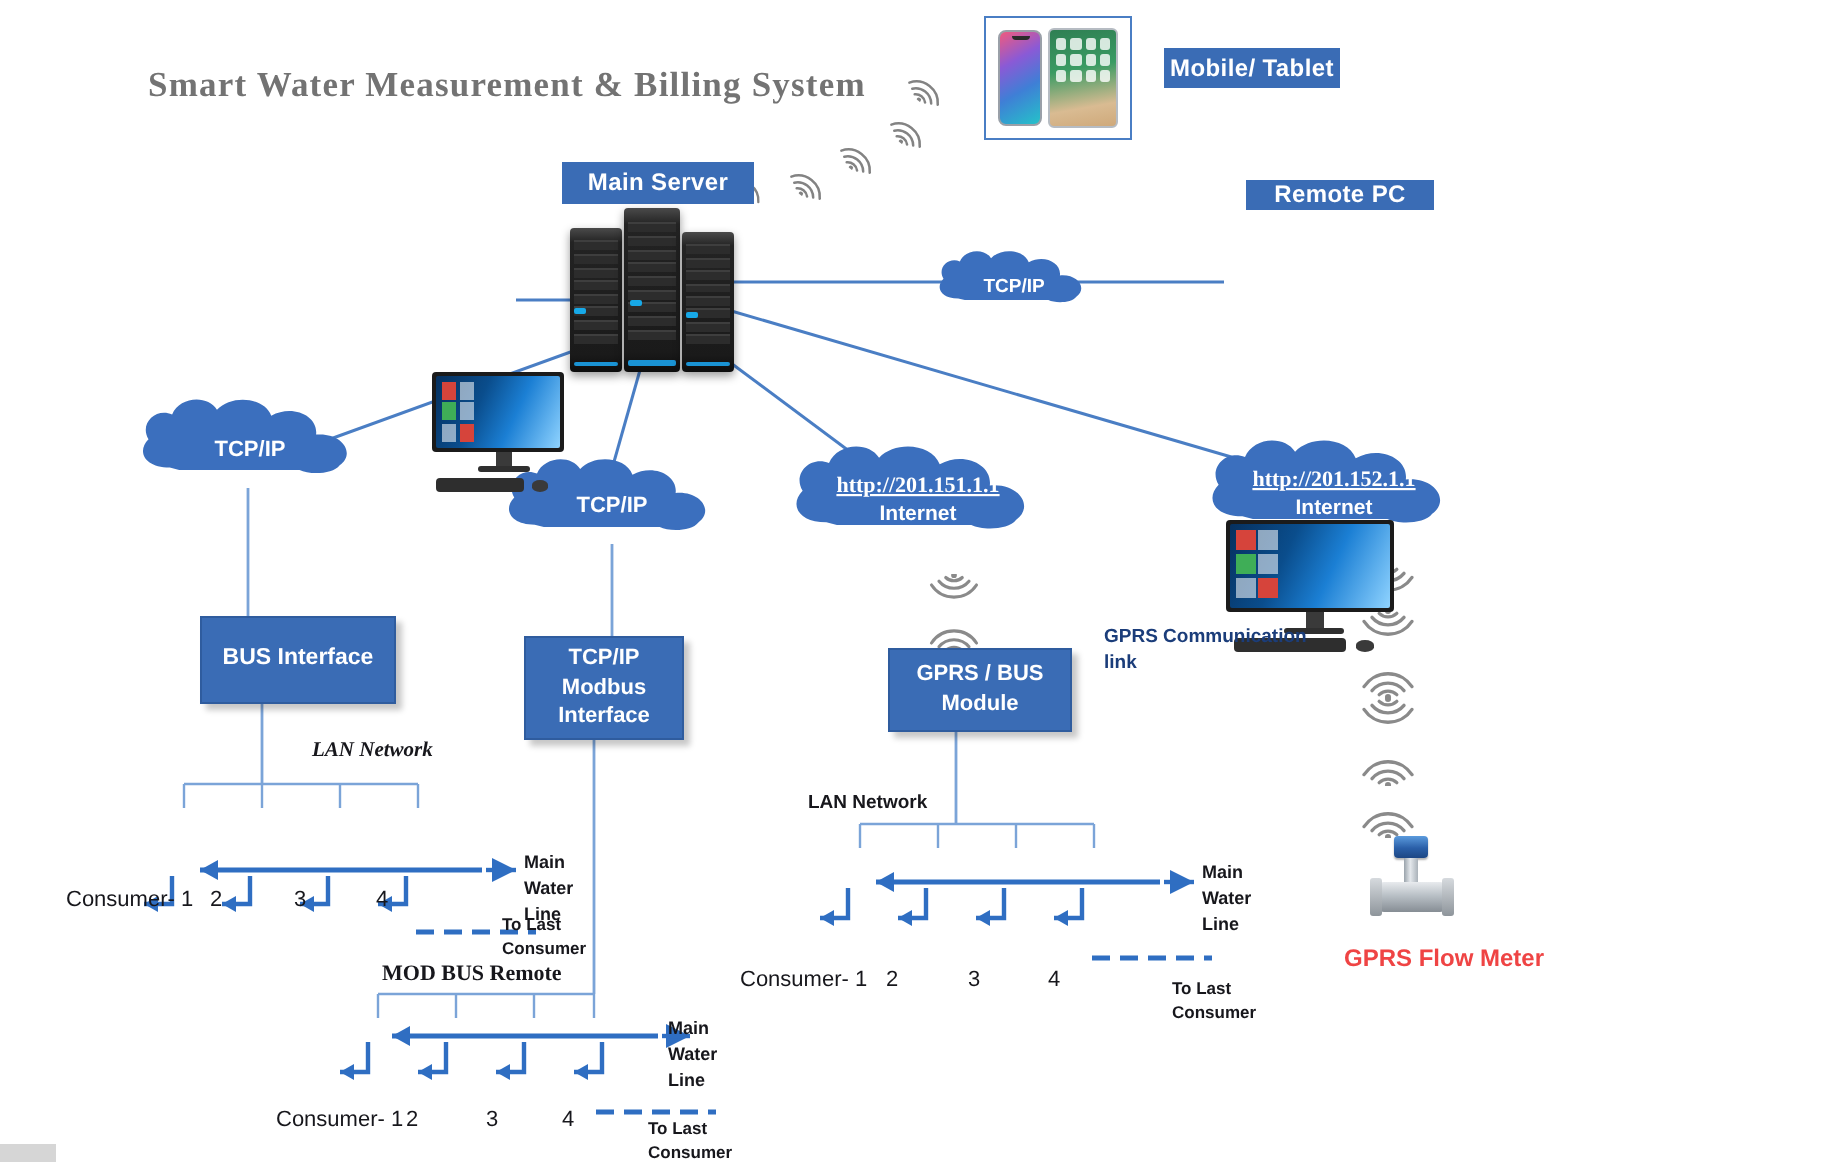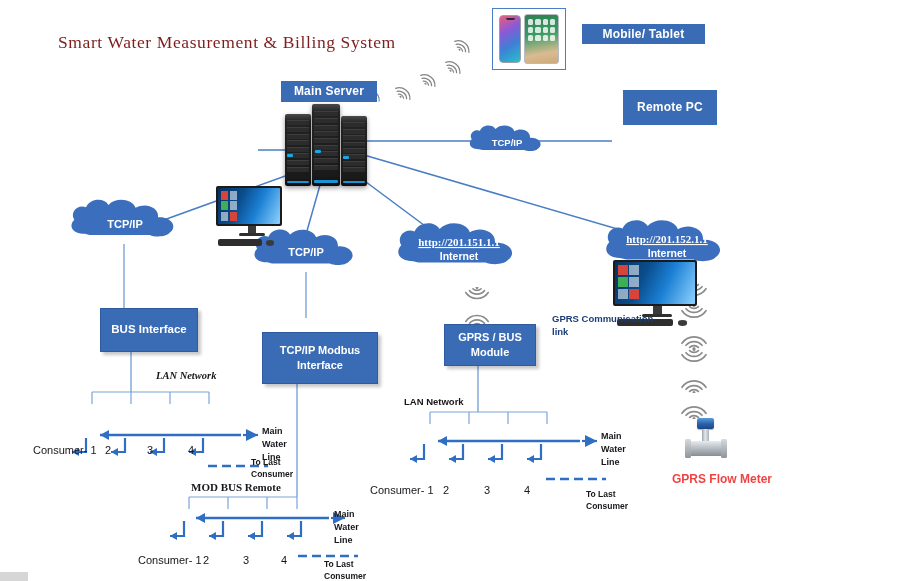--- a/index.html
+++ b/index.html
@@ -7,22 +7,22 @@
        font-family:"Liberation Sans",sans-serif;}
   #stage{position:absolute;left:0;top:0;width:912px;height:581px;}
   svg.layer{position:absolute;left:0;top:0;width:912px;height:581px;overflow:visible;}
   #svg-lines{z-index:1;}
   #svg-art{z-index:2;}
   .abs{position:absolute;z-index:5;}
 
   
   .title{
     font-family:"Liberation Serif",serif;
-    font-weight:normal;font-size:17.5px;color:#7f1d1d;
-    letter-spacing:.6px;white-space:nowrap;
+    font-weight:bold;font-size:17.5px;color:#737373;
+    letter-spacing:.6px;white-space:nowrap;margin-left:16px;
   }
 
   
   .lbl-box{
     background:#3a6cb5;color:#fff;font-weight:bold;
     display:flex;align-items:center;justify-content:center;
     text-align:center;line-height:1.25;box-sizing:border-box;
   }
   .lbl-box.tag{font-size:12px;letter-spacing:.2px;}
 
@@ -320,21 +320,21 @@
           <i></i>
           <i></i>
           <i></i>
           <i></i>
           <i></i>
           <i></i>
           <i></i>
         </div>
     </div>
   </div>
-  <div class="abs lbl-box tag" style="left:582px;top:24px;width:123px;height:20px;">Mobile/ Tablet</div>
+  <div class="abs lbl-box tag" style="left:582px;top:24px;width:88px;height:20px;">Mobile/ Tablet</div>
 
   <div class="abs lbl-box tag" style="left:281px;top:81px;width:96px;height:21px;">Main Server</div>
 
   <div class="abs racks" style="left:285px;top:104px;">
     <div class="rack" style="width:26px;height:72px;">
       <div class="slots">
           <i></i>
           <i></i>
           <i></i>
           <i></i>
@@ -389,21 +389,21 @@
             <i class="red"></i>
           </div>
       </div>
     </div>
     <div class="mon-stand" style="width:8px;height:7px;"></div>
     <div class="mon-base" style="width:26px;height:3px;"></div>
     <div class="keyboard" style="left:2px;top:53px;width:44px;height:7px;"></div>
     <div class="mouse" style="left:50px;top:54px;width:8px;height:6px;"></div>
   </div>
 
-  <div class="abs lbl-box tag" style="left:623px;top:90px;width:94px;height:35px;">Remote PC</div>
+  <div class="abs lbl-box tag" style="left:623px;top:90px;width:94px;height:15px;">Remote PC</div>
   <div class="abs monitor" style="left:613px;top:116px;width:88px;height:66px;">
     <div class="mon-screen" style="width:84px;height:46px;">
       <div class="mon-inner">
         <div class="tiles">
             <i class="red"></i>
             <i></i>
             <i class="grn"></i>
             <i></i>
             <i></i>
             <i class="red"></i>
@@ -411,21 +411,21 @@
       </div>
     </div>
     <div class="mon-stand" style="width:9px;height:8px;"></div>
     <div class="mon-base" style="width:30px;height:3px;"></div>
     <div class="keyboard" style="left:4px;top:59px;width:56px;height:7px;"></div>
     <div class="mouse" style="left:65px;top:60px;width:9px;height:6px;"></div>
   </div>
 
   <div class="abs box-node" style="left:100px;top:308px;width:98px;height:44px;font-size:11.5px;">BUS Interface</div>
 
-  <div class="abs box-node" style="left:262px;top:332px;width:116px;height:52px;">TCP/IP
+  <div class="abs box-node" style="left:262px;top:318px;width:80px;height:52px;">TCP/IP
 Modbus
 Interface</div>
 
   <div class="abs box-node" style="left:444px;top:324px;width:92px;height:42px;">GPRS /
 BUS Module</div>
 
   <div class="abs meter" style="left:684px;top:418px;width:44px;height:46px;">
     <div class="head" style="left:13px;top:0;width:17px;height:11px;"></div>
     <div class="neck" style="left:18px;top:11px;width:7px;height:12px;"></div>
     <div class="body" style="left:4px;top:23px;width:36px;height:15px;"></div>

